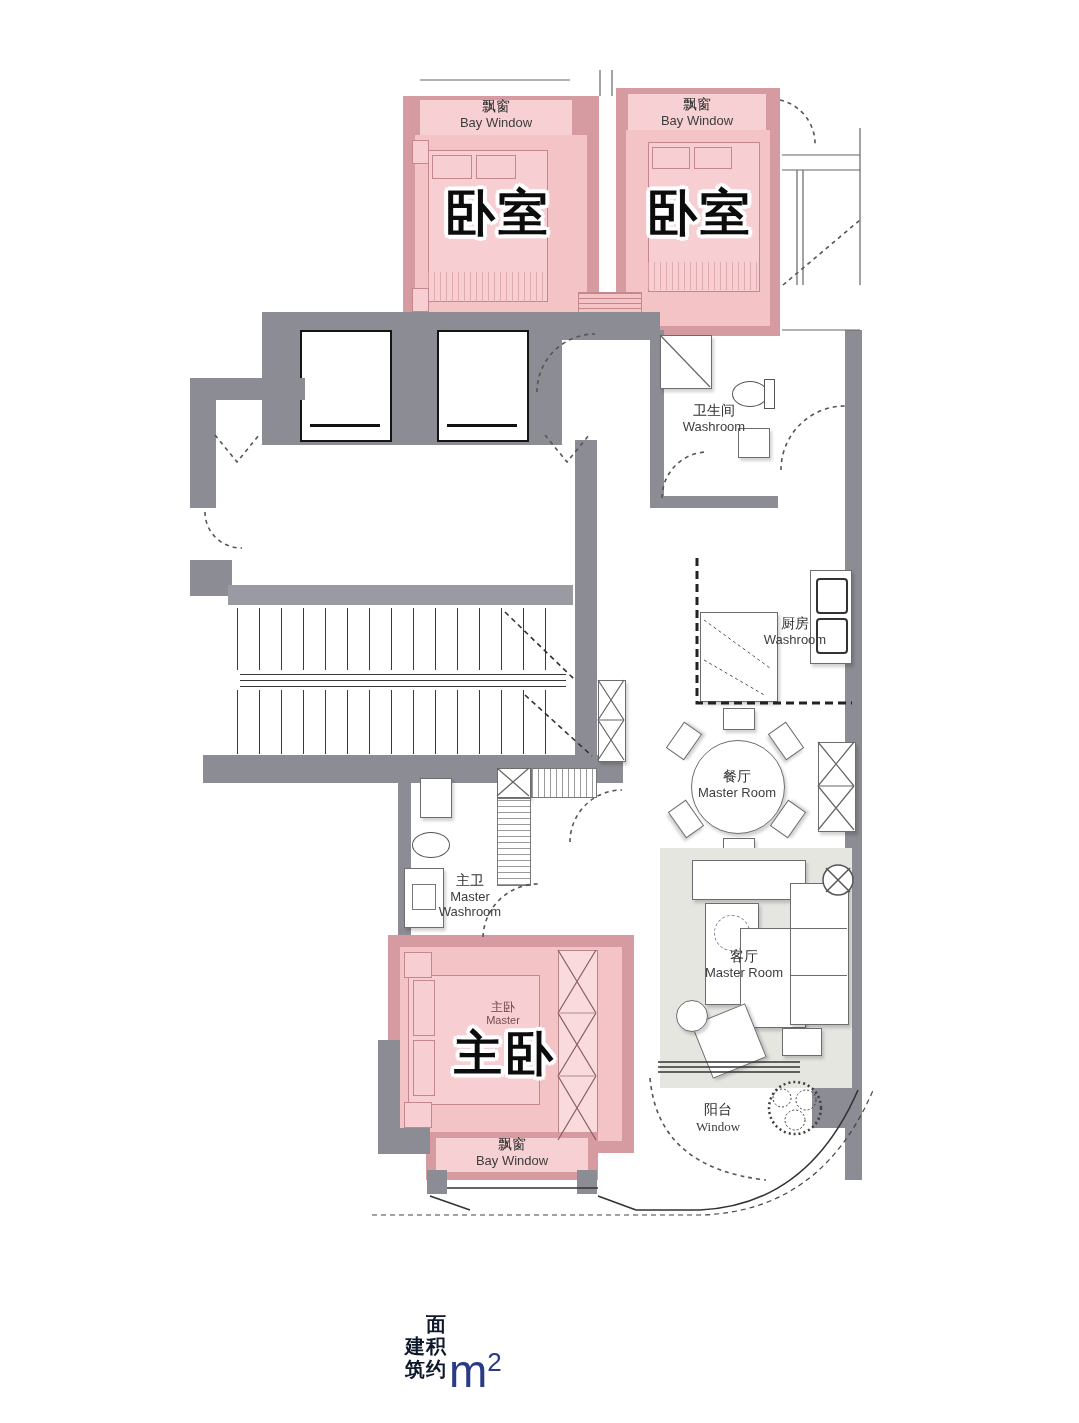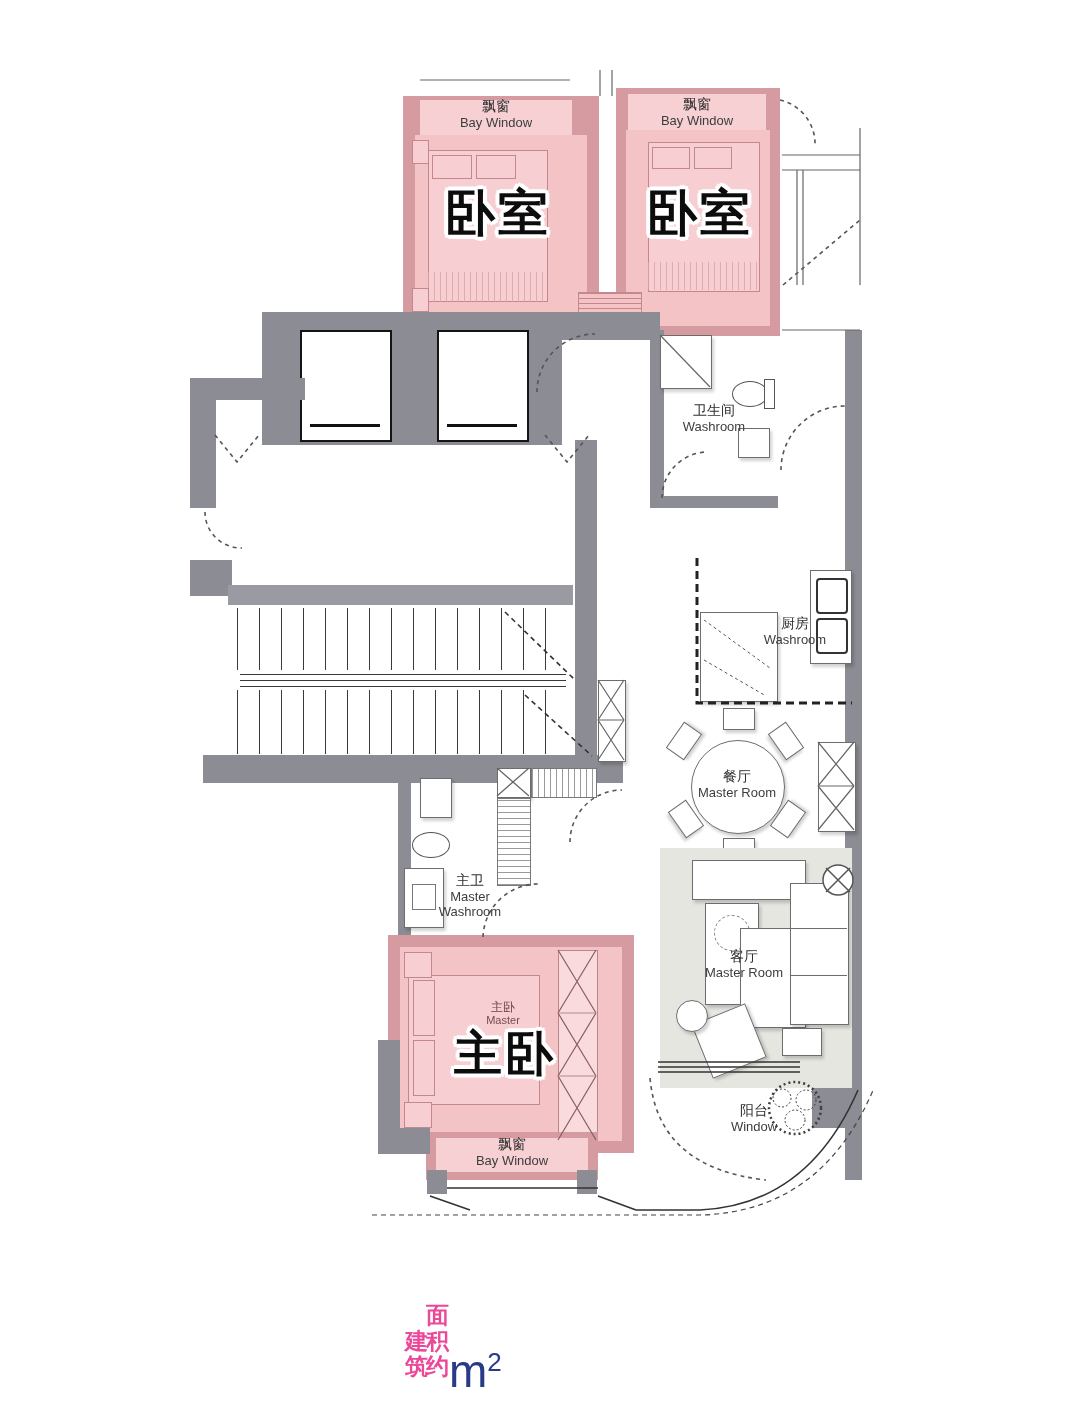--- a/index.html
+++ b/index.html
@@ -23,21 +23,21 @@
                 -4px -4px 0 #fff,4px -4px 0 #fff,-4px 4px 0 #fff,4px 4px 0 #fff;}
   .hatchV{position:absolute;background:repeating-linear-gradient(0deg,#9a9a9a 0 1px,transparent 1px 6px),#fff;border:1px solid #777;}
   .hatchH{position:absolute;background:repeating-linear-gradient(90deg,#9a9a9a 0 1px,transparent 1px 6px),#fff;border:1px solid #777;}
   .stairlines{position:absolute;background:repeating-linear-gradient(90deg,#3a3a3a 0 1px,transparent 1px 22px);}
   .rails{position:absolute;background:repeating-linear-gradient(0deg,#3a3a3a 0 1px,transparent 1px 6px);}
   .duvet{position:absolute;background:repeating-linear-gradient(90deg,#d9a2a7 0 1px,transparent 1px 6px);opacity:.8;}
   .rug{position:absolute;background:#e6e6e1;}
   .badge-circle{position:absolute;width:150px;height:150px;border-radius:50%;border:8px solid #e60012;background:#fff;
     display:flex;flex-direction:column;align-items:center;justify-content:center;font-weight:900;color:#101010;line-height:1.12;}
   .footer{position:absolute;display:flex;align-items:flex-end;color:#293a87;}
-  .vcol{width:21px;font-size:23px;line-height:1.12;word-break:break-all;font-weight:700;color:#ec4899;}
+  .vcol{width:21px;font-size:20px;line-height:1.12;word-break:break-all;font-weight:700;color:#0f172a;}
 </style>
 </head>
 <body>
 
 <div class="canvas">
 
   <div class="pwall" style="left:403px;top:96px;width:196px;height:230px;"></div>
   <div class="bay" style="left:420px;top:100px;width:152px;height:35px;"></div>
   <div class="pink" style="left:415px;top:135px;width:172px;height:180px;"></div>
   <div class="pfurn" style="left:428px;top:150px;width:118px;height:150px;"></div>
@@ -240,21 +240,21 @@
   </div>
   <div class="lbl" style="left:684px;top:948px;width:120px;">
     <span class="zh">客厅</span>
     <span class="en">Master Room</span>
   </div>
   <div class="lbl" style="left:415px;top:872px;width:110px;">
     <span class="zh">主卫</span>
     <span class="en">Master</span>
     <span class="en">Washroom</span>
   </div>
-  <div class="lbl" style="left:696px;top:1102px;width:116px;">
+  <div class="lbl" style="left:660px;top:1102px;width:116px;font-family:Liberation Serif, serif;">
     <span class="zh">阳台</span>
     <span class="en">Window</span>
   </div>
   <div class="lbl" style="left:448px;top:1000px;width:110px;font-size:11px;color:#7a4a50;">
     <span class="zh" style="font-size:12px;color:#6e4046;">主卧</span>
     <span class="en" style="font-size:11px;color:#7a4a50;">Master</span>
   </div>
 
   <div class="biglbl" style="left:400px;top:180px;width:196px;font-size:50px;">卧室</div>
   <div class="biglbl" style="left:602px;top:180px;width:196px;font-size:50px;">卧室</div>

